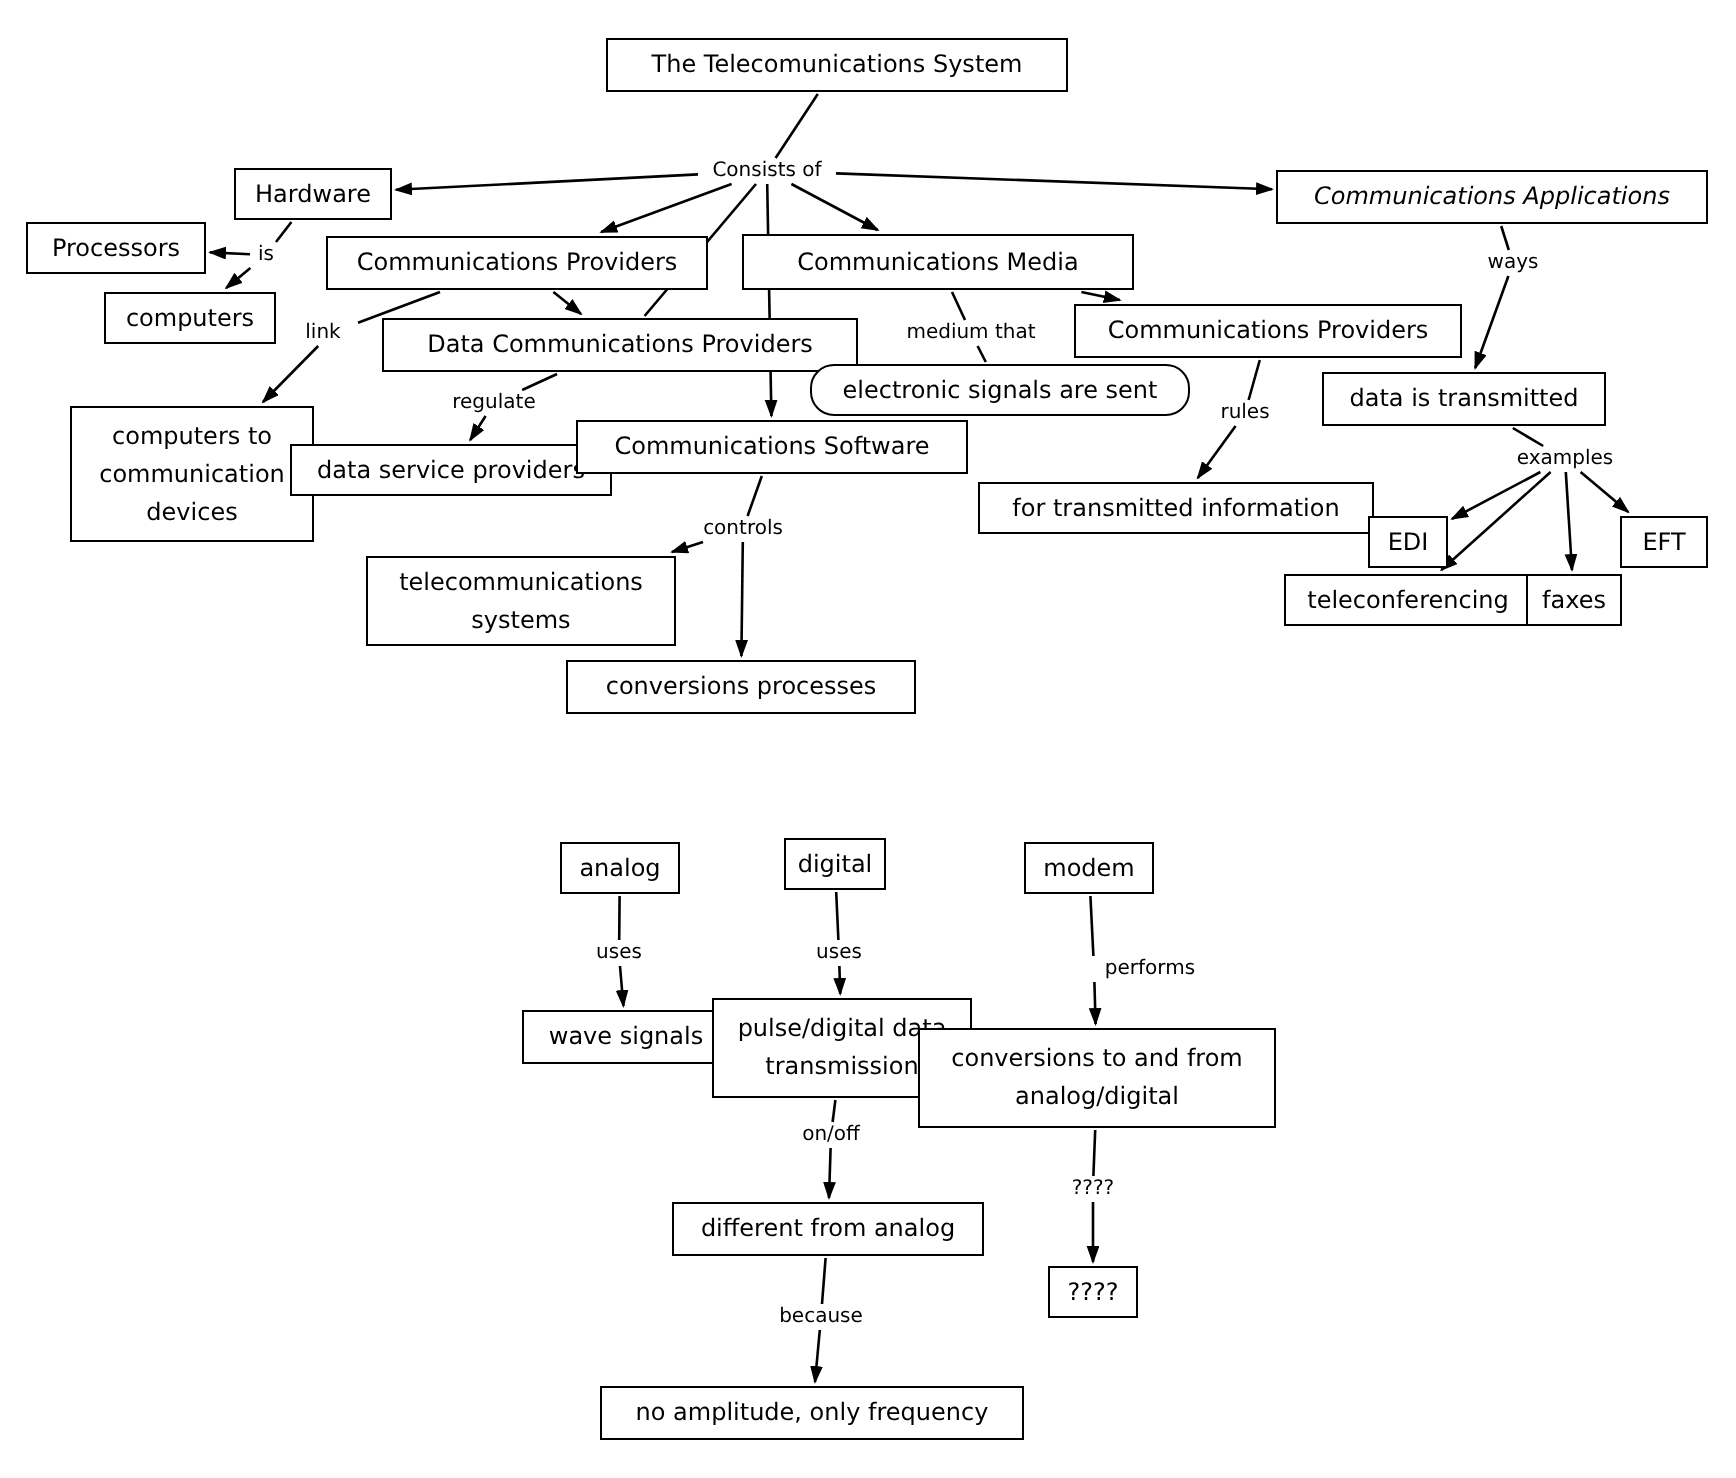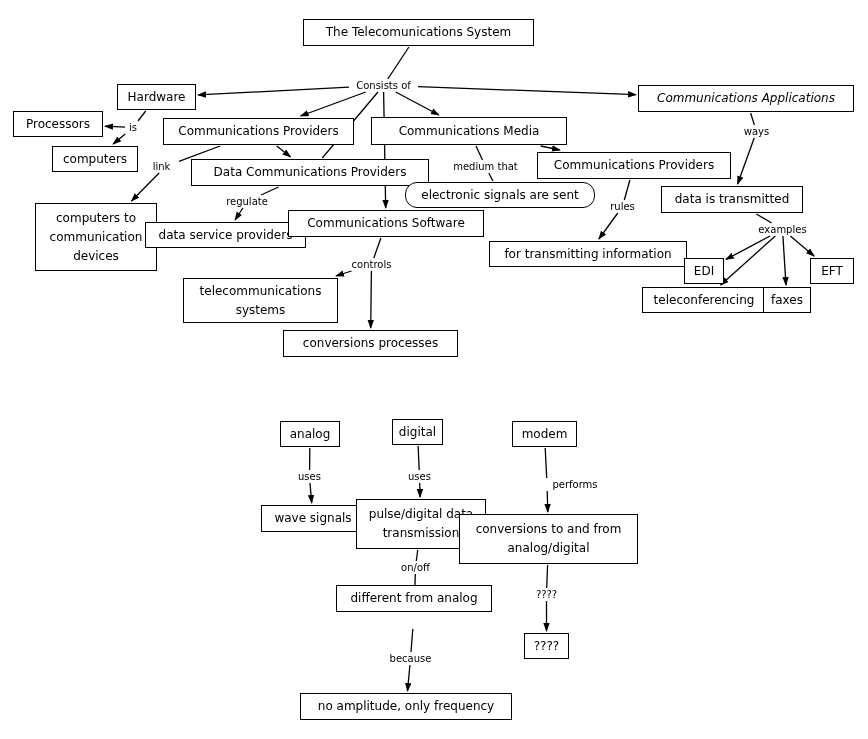--- a/index.html
+++ b/index.html
@@ -124,34 +124,34 @@
       <div class="node" style="left: 163px; top: 118px; width: 191px; height: 27px;">Communications Providers</div>
       <div class="node" style="left: 191px; top: 159px; width: 238px; height: 27px;">Data Communications Providers</div>
       <div class="node multiline" style="left: 35px; top: 203px; width: 122px; height: 68px;">computers to communication devices</div>
       <div class="node" style="left: 145px; top: 222px; width: 161px; height: 26px;">data service providers</div>
       <div class="node" style="left: 288px; top: 210px; width: 196px; height: 27px;">Communications Software</div>
       <div class="node multiline" style="left: 183px; top: 278px; width: 155px; height: 45px;">telecommunications systems</div>
       <div class="node" style="left: 283px; top: 330px; width: 175px; height: 27px;">conversions processes</div>
       <div class="node" style="left: 371px; top: 117px; width: 196px; height: 28px;">Communications Media</div>
       <div class="node" style="left: 405px; top: 182px; width: 190px; height: 26px; border-radius: 12px;">electronic signals are sent</div>
       <div class="node" style="left: 537px; top: 152px; width: 194px; height: 27px;">Communications Providers</div>
-      <div class="node" style="left: 489px; top: 241px; width: 198px; height: 26px;">for transmitting information</div>
+      <div class="node" style="left: 489px; top: 241px; width: 198px; height: 26px;">for transmitted information</div>
       <div class="node" style="left: 638px; top: 85px; width: 216px; height: 27px; font-style: italic;">Communications Applications</div>
       <div class="node" style="left: 661px; top: 186px; width: 142px; height: 27px;">data is transmitted</div>
       <div class="node" style="left: 684px; top: 258px; width: 40px; height: 26px;">EDI</div>
       <div class="node" style="left: 810px; top: 258px; width: 44px; height: 26px;">EFT</div>
       <div class="node" style="left: 642px; top: 287px; width: 124px; height: 26px;">teleconferencing</div>
       <div class="node" style="left: 763px; top: 287px; width: 48px; height: 26px;">faxes</div>
       <div class="node" style="left: 280px; top: 421px; width: 60px; height: 26px;">analog</div>
       <div class="node" style="left: 392px; top: 419px; width: 51px; height: 26px;">digital</div>
       <div class="node" style="left: 512px; top: 421px; width: 65px; height: 26px;">modem</div>
       <div class="node" style="left: 261px; top: 505px; width: 104px; height: 27px;">wave signals</div>
       <div class="node multiline" style="left: 356px; top: 499px; width: 130px; height: 50px;">pulse/digital data transmission</div>
       <div class="node multiline" style="left: 459px; top: 514px; width: 179px; height: 50px;">conversions to and from analog/digital</div>
-      <div class="node" style="left: 336px; top: 585px; width: 156px; height: 27px;">different from analog</div>
+      <div class="node" style="left: 336px; top: 601px; width: 156px; height: 27px;">different from analog</div>
       <div class="node" style="left: 524px; top: 633px; width: 45px; height: 26px;">????</div>
       <div class="node" style="left: 300px; top: 693px; width: 212px; height: 27px;">no amplitude, only frequency</div>
     </div>
   <div id="label-layer">
       <div class="link-label" style="left: 350px; top: 80px; width: 67px;">Consists of</div>
       <div class="link-label" style="left: 126px; top: 122px; width: 14px;">is</div>
       <div class="link-label" style="left: 149px; top: 161px; width: 25px;">link</div>
       <div class="link-label" style="left: 223px; top: 196px; width: 48px;">regulate</div>
       <div class="link-label" style="left: 349px; top: 259px; width: 45px;">controls</div>
       <div class="link-label" style="left: 453px; top: 161px; width: 65px;">medium that</div>

